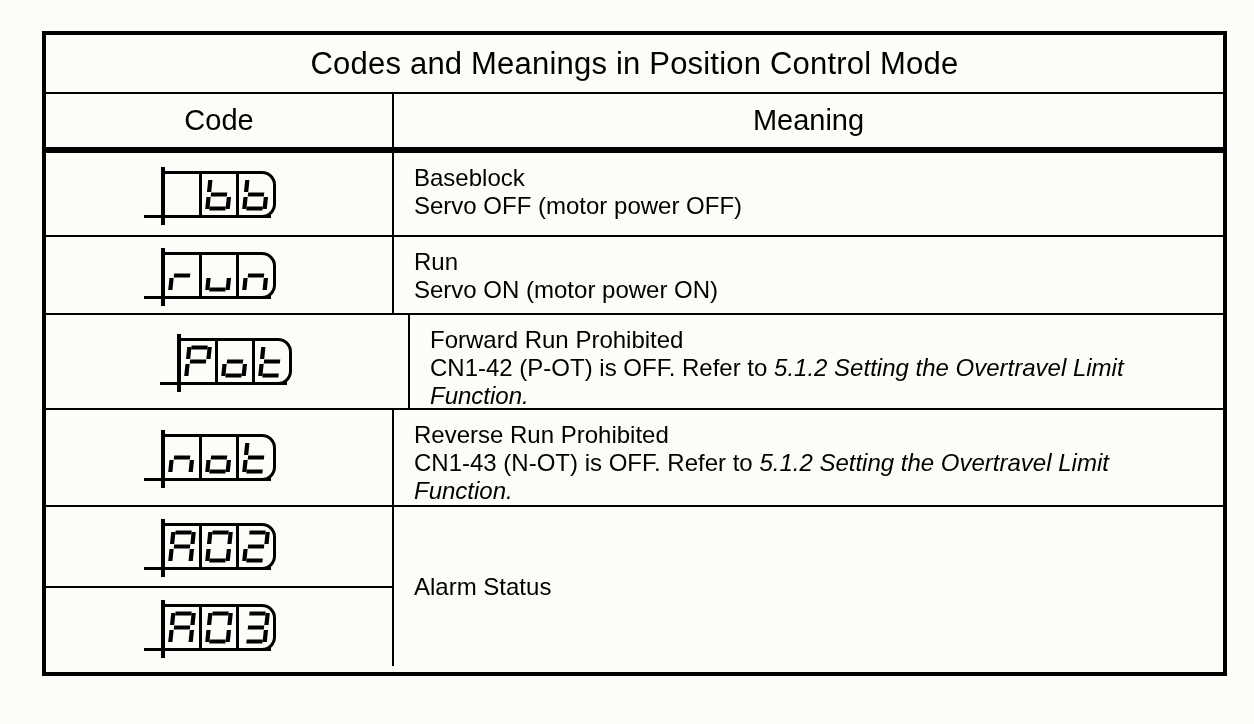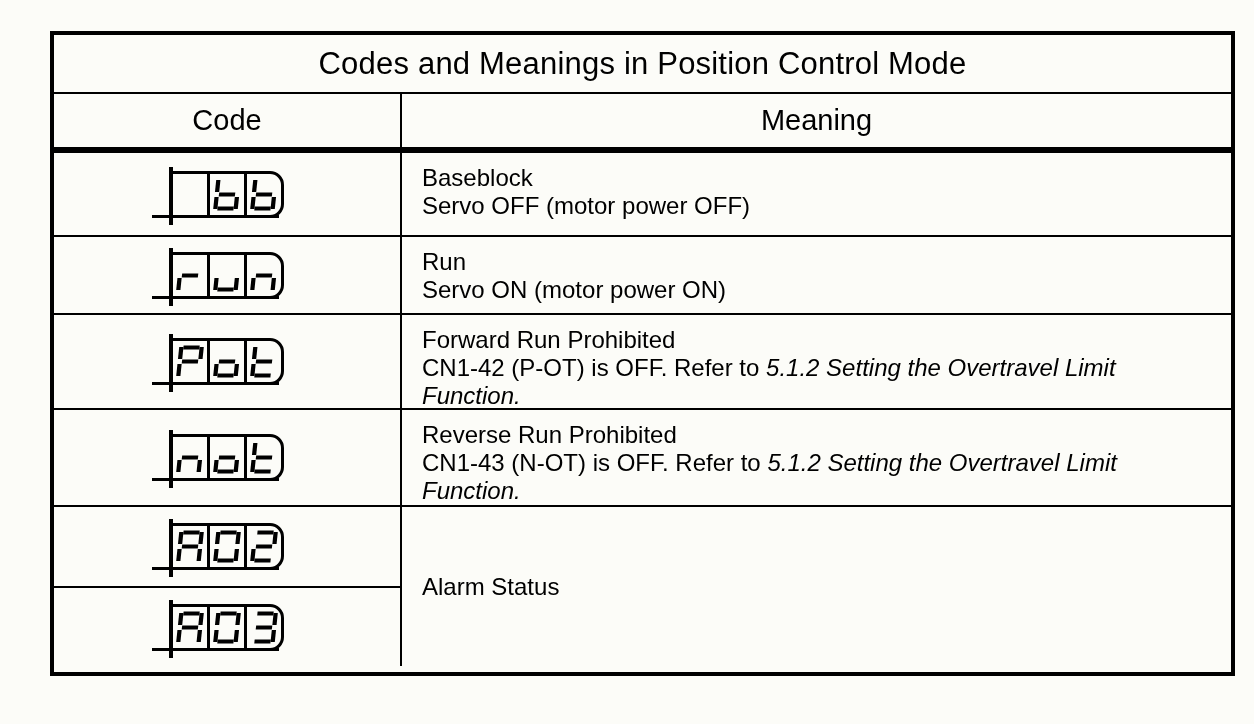--- a/index.html
+++ b/index.html
@@ -4,21 +4,21 @@
 <style>
   html,body{margin:0;padding:0;}
   body{
     width:1254px;height:724px;
     background:#fcfcf8;color:#000;
     font-family:"Liberation Sans",sans-serif;
   }
   .page{position:relative;width:1254px;height:724px;background:#fcfcf8;overflow:hidden;}
 
   .tbl{
-    position:absolute;left:50px;top:31px;width:1185px;height:645px;
+    position:absolute;left:42px;top:31px;width:1185px;height:645px;
     border:4px solid #000;box-sizing:border-box;background:#fcfcf8;
     display:flex;flex-direction:column;
   }
   .title-row{
     flex:0 0 57px;border-bottom:2px solid #000;
     display:flex;align-items:center;justify-content:center;
     font-size:31px;letter-spacing:.2px;
   }
   .header-row{flex:0 0 53px;border-bottom:6px solid #000000;display:flex;}
   .hcell{display:flex;align-items:center;justify-content:center;font-size:29px;}
@@ -147,21 +147,21 @@
               </div>
               <div class="baseline"></div>
               <div class="ltick"></div>
             </div>
           </div>
           <div class="meaning-cell">
             <div class="mline"><span class="mspan">Run</span></div>
             <div class="mline"><span class="mspan">Servo ON (motor power ON)</span></div>
           </div>
         </div>
-        <div class="row" style="height: 95px;">
+        <div class="row" style="height: 95px; padding-left: 16px;">
           <div class="code-cell">
             <div class="segdisp">
               <div class="segcells">
                 <div class="segcell">
                   <svg class="digit" viewBox="0 0 33 38">
                     <g fill="#000" transform="translate(4 0) skewX(-6)">
                       <rect x="5" y="0" width="19" height="5"></rect>
                       <rect x="24" y="2" width="5" height="14"></rect>
                       <rect x="0" y="2" width="5" height="14"></rect>
                       <rect x="5" y="16.5" width="19" height="5"></rect>

